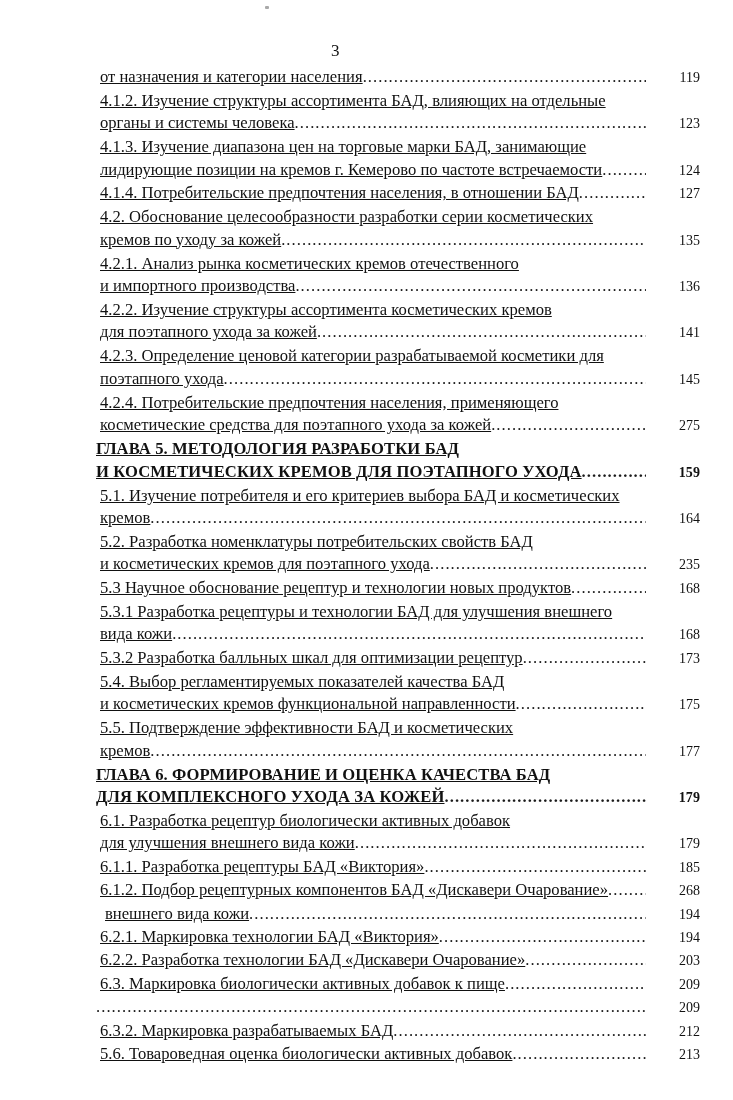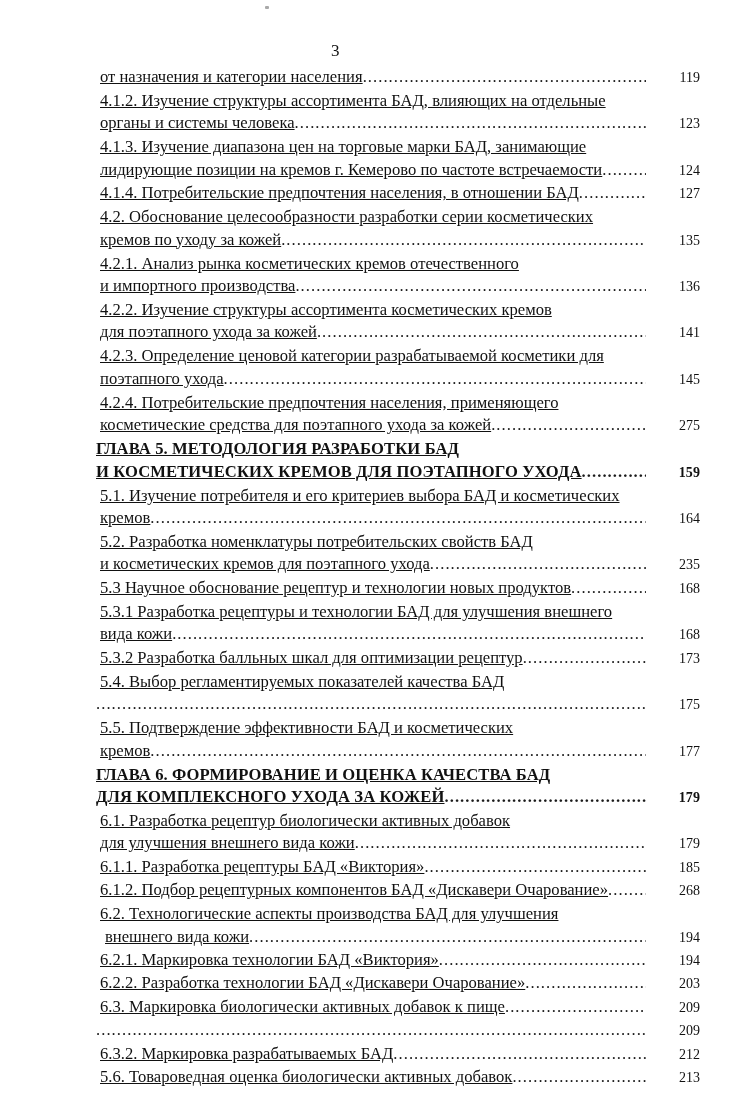--- a/index.html
+++ b/index.html
@@ -238,20 +238,21 @@
       <span class="txt">5.3.2 Разработка балльных шкал для оптимизации рецептур</span>
       <span class="leader"></span>
       <span class="pgnum">173</span>
     </div>
     <div class="toc-line nolead">
       <span class="txt">5.4. Выбор регламентируемых показателей качества БАД</span>
       <span class="leader"></span>
       <span class="pgnum empty"></span>
     </div>
     <div class="toc-line">
+      <span class="txt">и косметических кремов функциональной направленности</span>
       <span class="leader"></span>
       <span class="pgnum">175</span>
     </div>
     <div class="toc-line nolead">
       <span class="txt">5.5. Подтверждение эффективности БАД и косметических</span>
       <span class="leader"></span>
       <span class="pgnum empty"></span>
     </div>
     <div class="toc-line">
       <span class="txt">кремов</span>
@@ -281,25 +282,20 @@
     <div class="toc-line">
       <span class="txt">6.1.1. Разработка рецептуры БАД «Виктория»</span>
       <span class="leader"></span>
       <span class="pgnum">185</span>
     </div>
     <div class="toc-line">
       <span class="txt">6.1.2. Подбор рецептурных компонентов БАД «Дискавери Очарование»</span>
       <span class="leader"></span>
       <span class="pgnum">268</span>
     </div>
-    <div class="toc-line nolead">
-      <span class="txt">6.2. Технологические аспекты производства БАД для улучшения</span>
-      <span class="leader"></span>
-      <span class="pgnum empty"></span>
-    </div>
     <div class="toc-line extra-indent">
       <span class="txt">внешнего вида кожи</span>
       <span class="leader"></span>
       <span class="pgnum">194</span>
     </div>
     <div class="toc-line">
       <span class="txt">6.2.1. Маркировка технологии БАД «Виктория»</span>
       <span class="leader"></span>
       <span class="pgnum">194</span>
     </div>

